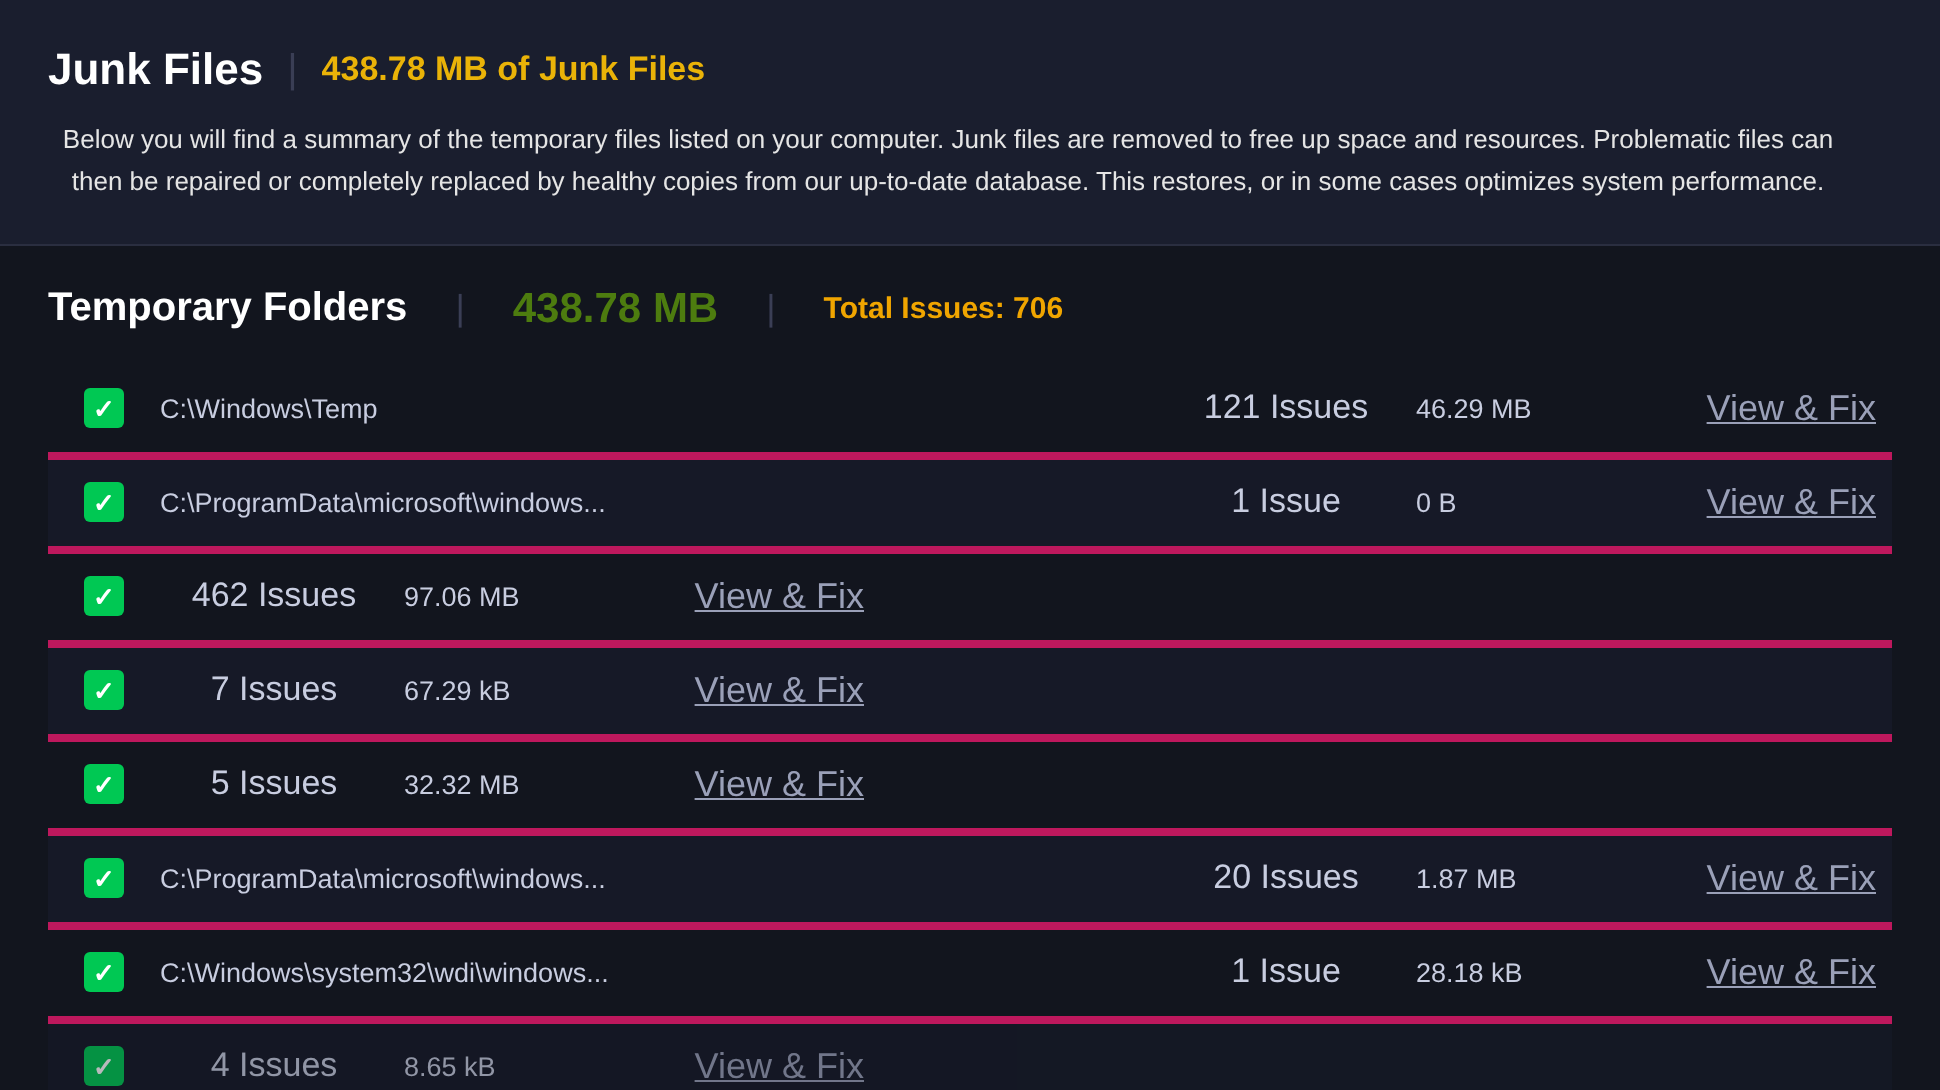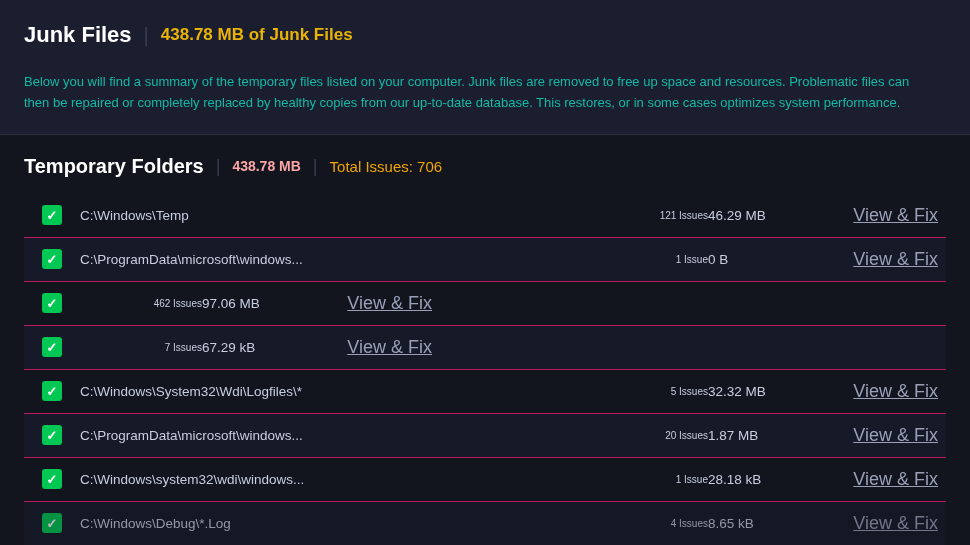--- a/index.html
+++ b/index.html
@@ -21,90 +21,91 @@
     .header-section {
       background-color: #1a1e2e;
       padding: 22px 24px 20px 24px;
       border-bottom: 1px solid #2a2e40;
     }
 
     .header-title-row {
       display: flex;
       align-items: center;
       gap: 12px;
-      margin-bottom: 24px;
+      margin-bottom: 12px;
     }
 
     .header-title {
       font-size: 22px;
       font-weight: 700;
       color: #ffffff;
     }
 
     .header-divider {
       color: #3a3e55;
       font-size: 20px;
     }
 
     .header-size {
       color: #eab308;
       font-size: 17px;
       font-weight: 600;
     }
 
     .header-description {
-      color: #14b8a6;
+      color: #e5e5e5;
       font-size: 13px;
       line-height: 1.6;
       max-width: 900px;
+      text-align: center;
     }
 
     .main-content {
       padding: 20px 24px 0 24px;
     }
 
     .section-header {
       display: flex;
       align-items: center;
-      gap: 12px;
+      gap: 24px;
       margin-bottom: 16px;
     }
 
     .section-title {
       font-size: 20px;
       font-weight: 700;
       color: #ffffff;
     }
 
     .section-pipe {
       color: #3a3e55;
       font-size: 18px;
     }
 
     .section-size {
-      color: #fca5a5;
-      font-size: 14px;
+      color: #4d7c0f;
+      font-size: 21px;
       font-weight: 600;
     }
 
     .section-issues {
       color: #f0a500;
       font-size: 15px;
-      font-weight: 400;
+      font-weight: 700;
     }
 
     .table-container {
       width: 100%;
     }
 
     .table-row {
       display: flex;
       align-items: center;
       padding: 11px 8px;
-      border-bottom: 1px solid #be185d;
+      border-bottom: 4px solid #be185d;
     }
 
     .table-row:last-child {
       border-bottom: none;
     }
 
     .table-row:nth-child(even) {
       background-color: #161927;
     }
 
@@ -142,22 +143,22 @@
     .path-col {
       flex: 1;
       color: #c8cde0;
       font-size: 13.5px;
       padding-left: 8px;
     }
 
     .issues-col {
       width: 130px;
       color: #c8cde0;
-      font-size: 10px;
-      text-align: right;
+      font-size: 17px;
+      text-align: center;
     }
 
     .size-col {
       width: 120px;
       color: #c8cde0;
       font-size: 13.5px;
       text-align: left;
     }
 
     .action-col {
@@ -237,21 +238,20 @@
       <div class="issues-col">7 Issues</div>
       <div class="size-col">67.29 kB</div>
       <div class="action-col">
         <span class="view-fix-link">View &amp; Fix</span>
       </div>
     </div>
       <div class="table-row">
       <div class="checkbox-col">
         <div class="checkbox-icon"></div>
       </div>
-      <div class="path-col">C:\Windows\System32\Wdi\Logfiles\*</div>
       <div class="issues-col">5 Issues</div>
       <div class="size-col">32.32 MB</div>
       <div class="action-col">
         <span class="view-fix-link">View &amp; Fix</span>
       </div>
     </div>
       <div class="table-row">
       <div class="checkbox-col">
         <div class="checkbox-icon"></div>
       </div>
@@ -270,21 +270,20 @@
       <div class="issues-col">1 Issue</div>
       <div class="size-col">28.18 kB</div>
       <div class="action-col">
         <span class="view-fix-link">View &amp; Fix</span>
       </div>
     </div>
       <div class="table-row last-row-partial">
       <div class="checkbox-col">
         <div class="checkbox-icon"></div>
       </div>
-      <div class="path-col">C:\Windows\Debug\*.Log</div>
       <div class="issues-col">4 Issues</div>
       <div class="size-col">8.65 kB</div>
       <div class="action-col">
         <span class="view-fix-link">View &amp; Fix</span>
       </div>
     </div>
     </div>
 </div>
 
 </body></html>

